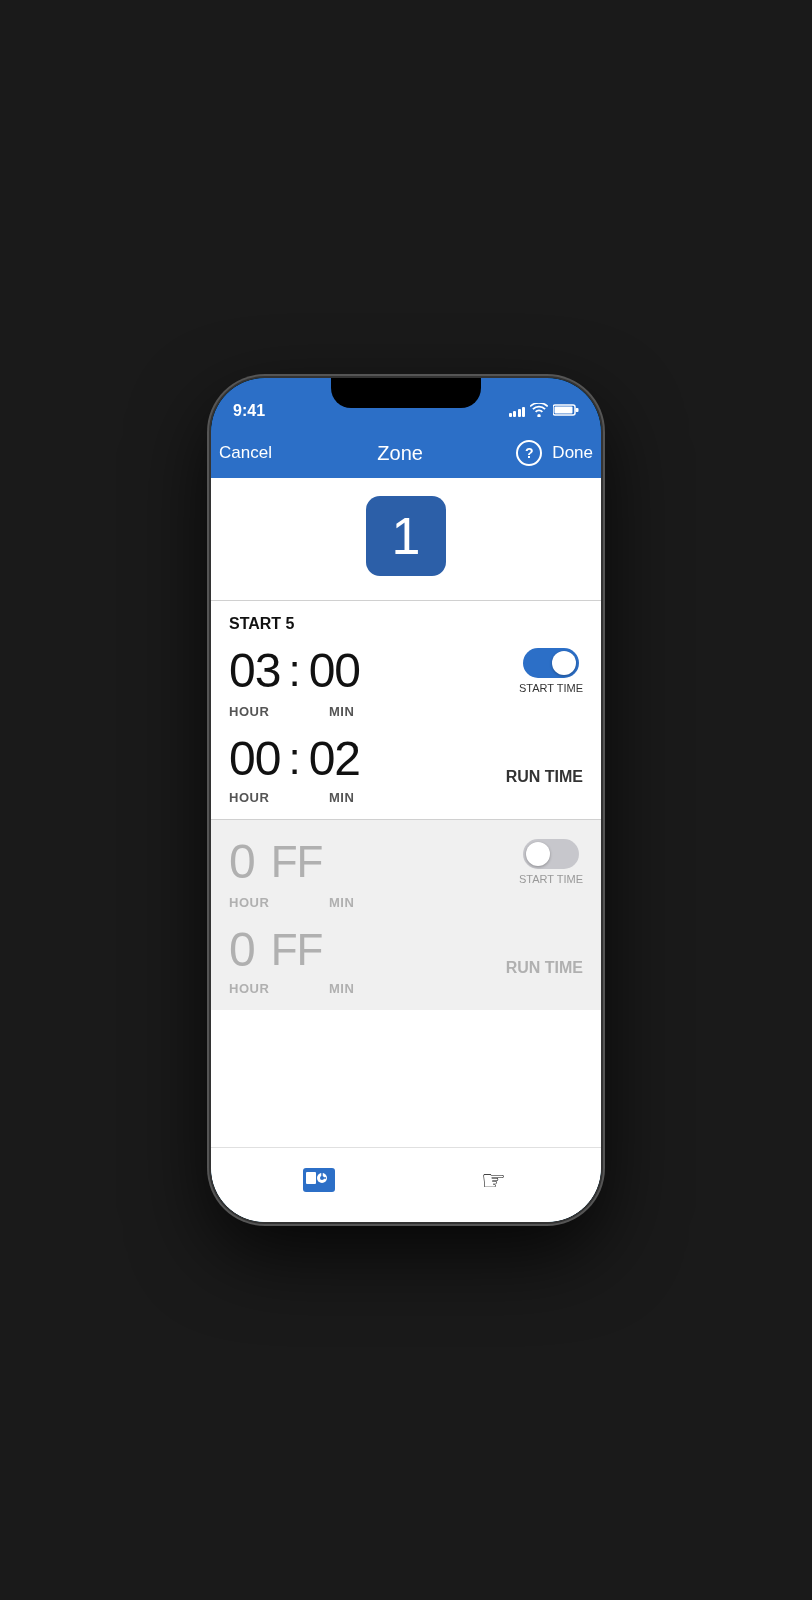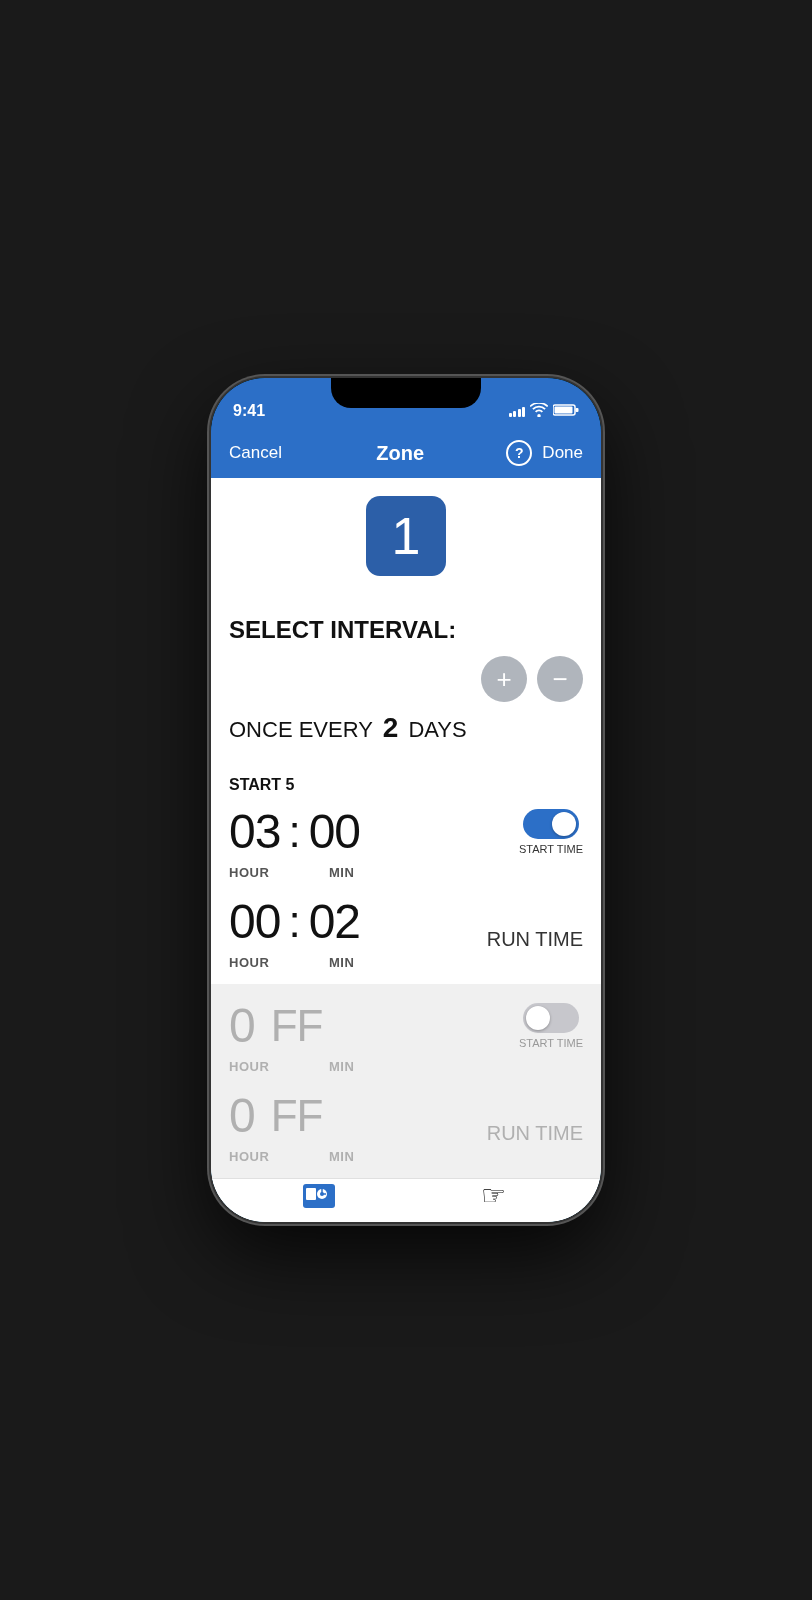--- a/index.html
+++ b/index.html
@@ -86,34 +86,34 @@
       font-size: 14px;
     }
 
     
     .nav-bar {
       background: #2c6fc7;
       height: 50px;
       display: flex;
       align-items: center;
       justify-content: space-between;
-      padding: 0 18px;
+      padding: 0 8px;
     }
 
     .nav-cancel, .nav-done {
       color: #fff;
       font-size: 17px;
       cursor: pointer;
       padding: 4px 0;
     }
 
     .nav-title {
       color: #fff;
       font-size: 20px;
-      font-weight: 700;
+      font-weight: 400;
       margin-left: 12px;
     }
 
     .nav-right {
       display: flex;
       align-items: center;
       gap: 10px;
     }
 
     .help-circle {
@@ -350,22 +350,22 @@
       font-weight: 700;
       color: #555;
       letter-spacing: 0.5px;
     }
 
     .start-section.inactive .time-unit {
       color: #b0b0b0;
     }
 
     .run-time-label {
-      font-size: 20px;
-      font-weight: 400;
+      font-size: 16px;
+      font-weight: 700;
       color: #333;
       margin-left: auto;
       margin-top: 36px;
     }
 
     .start-section.inactive .run-time-label {
       color: #b0b0b0;
     }
 
     
@@ -463,36 +463,20 @@
         </div>
       </div>
 
       <div class="day-tabs">
         
         
         
         
       </div>
 
-      <div class="interval-section">
-        <div class="interval-title">SELECT INTERVAL:</div>
-        <div class="interval-controls">
-          <button class="interval-btn">
-            <span class="interval-btn-icon">+</span>
-          </button>
-          <button class="interval-btn">
-            <span class="interval-btn-icon">−</span>
-          </button>
-        </div>
-        <div class="interval-value-row">
-          <span class="interval-text">ONCE EVERY</span>
-          <span class="interval-number">2</span>
-          <span class="interval-text">DAYS</span>
-        </div>
-      </div>
 
       <div class="divider"></div>
 
       <div class="start-section">
         <div class="start-label">START 5</div>
 
         <div class="time-row">
           <div class="time-display">
             <span class="time-value">03</span>
             <span class="time-colon">:</span>

